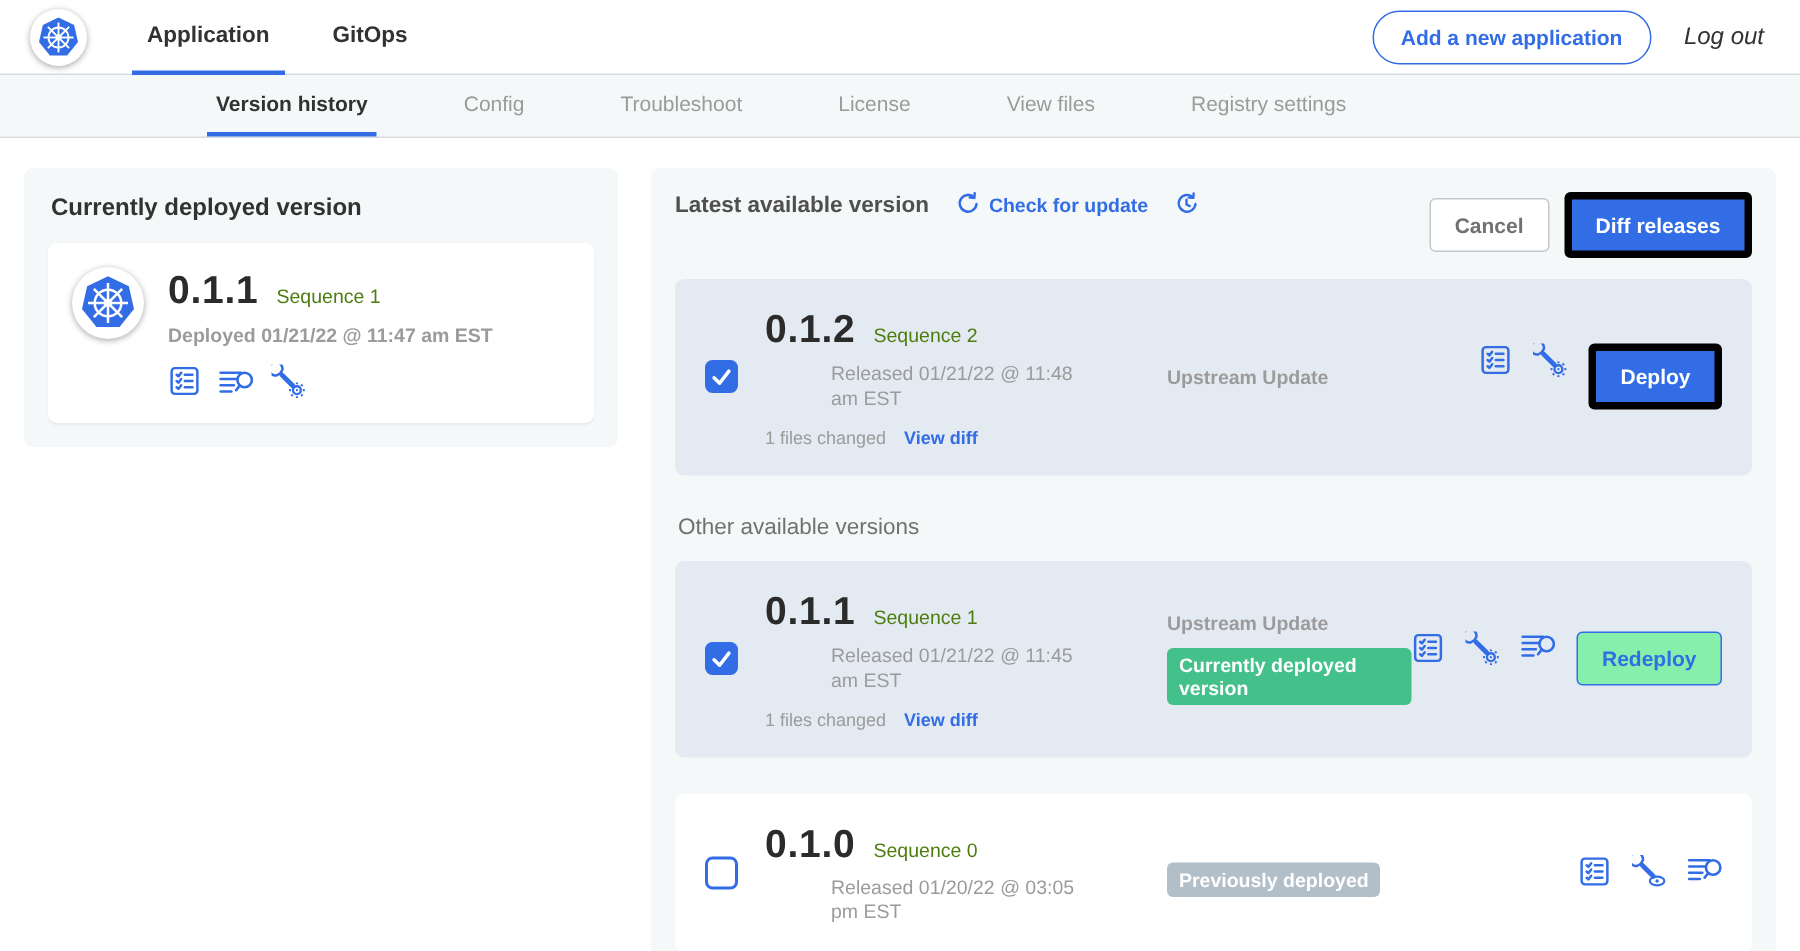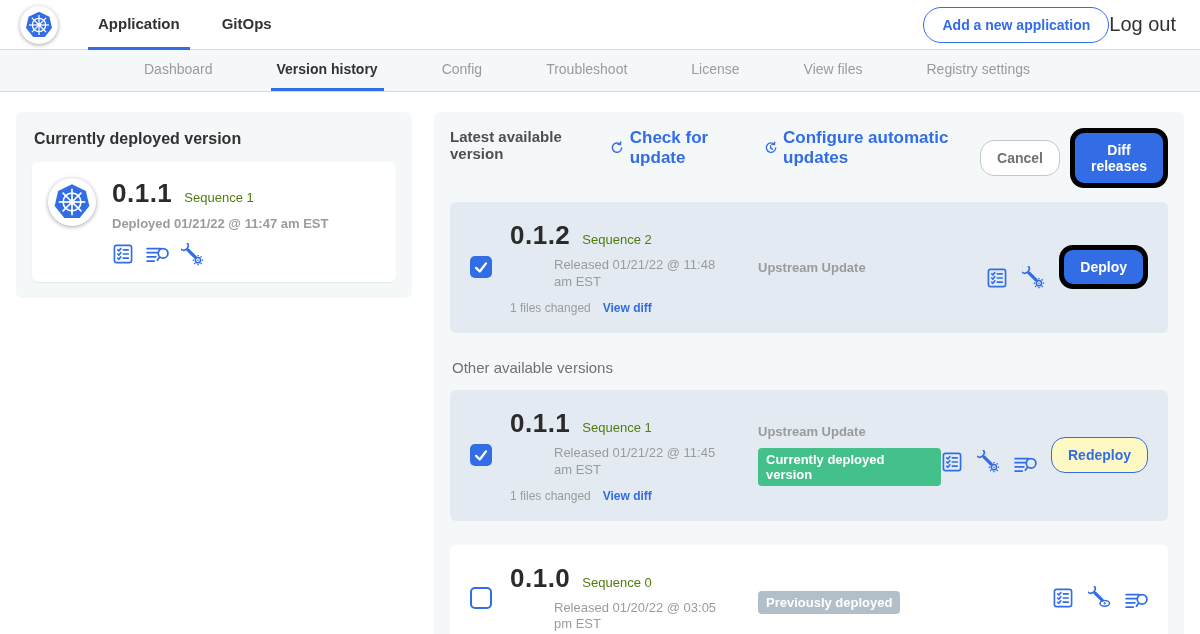--- a/index.html
+++ b/index.html
@@ -10,25 +10,25 @@
   .topnav { height:50px; display:flex; align-items:center; padding:0 24px 0 20px;
     border-bottom:1px solid #d8dbde; background:#fff; }
   .logo-badge { width:38px; height:38px; border-radius:50%; background:#fff;
     box-shadow:0 1px 4px rgba(0,0,0,.35); display:flex; align-items:center;
     justify-content:center; flex:none; }
   .top-tabs { display:flex; height:50px; margin-left:30px; }
   .top-tab { height:100%; display:flex; align-items:center; padding:0 10px;
     margin-right:22px; font-size:15px; font-weight:700; color:#323232;
     border-bottom:3px solid transparent; cursor:pointer; }
   .top-tab.active { border-bottom-color:#326de6; }
-  .topnav-right { margin-left:auto; display:flex; align-items:center; }
+  .topnav-right { margin-left:auto; display:flex; align-items:center; gap:22px; }
   .pill-btn { border:1px solid #326de6; background:#fff; color:#326de6;
     font-weight:700; font-size:14px; border-radius:20px; padding:9px 18px;
     font-family:inherit; cursor:pointer; }
-  .logout { font-size:20px; color:#323232; cursor:pointer; }
+  .logout { font-size:16px; color:#323232; cursor:pointer;font-style:italic; }
 
   
   .subnav { height:42px; background:#f5f8f9; border-bottom:1px solid #d8dbde;
     display:flex; padding-left:138px; }
   .sub-tab { display:flex; align-items:center; padding:0 6px; margin-right:52px;
     font-size:14px; color:#9b9b9b; border-bottom:3px solid transparent; cursor:pointer; }
   .sub-tab.active { color:#323232; font-weight:700; border-bottom-color:#326de6; }
 
   
   .main { display:flex; align-items:flex-start; gap:22px; padding:20px 16px; }
@@ -46,49 +46,49 @@
   .version-num { font-size:26px; font-weight:700; color:#2b2b2b; letter-spacing:.5px; }
   .sequence { font-size:13px; color:#4d7c0f; }
   .meta-text { margin-top:7px; font-size:13px; font-weight:600; color:#9b9b9b; line-height:1.3; }
   .icon-row { margin-top:10px; display:flex; align-items:center; gap:12px; }
   .act-icon { cursor:pointer; display:flex; }
 
   
   .rp-header { display:flex; align-items:flex-start; }
   .rp-title { font-size:15px; font-weight:700; color:#4f4f4f; }
   .rp-link { display:flex; align-items:center; gap:6px; margin-left:18px;
-    color:#326de6; font-size:17px; font-weight:700; cursor:pointer; }
+    color:#326de6; font-size:13px; font-weight:700; cursor:pointer; }
   .rp-buttons { margin-left:auto; display:flex; align-items:center; gap:10px; }
-  .btn { border-radius:14px; font-size:14px; font-weight:700; padding:9px 16px;
+  .btn { border-radius:4px; font-size:14px; font-weight:700; padding:9px 16px;
     font-family:inherit; cursor:pointer; }
   .btn-secondary { background:#fff; border:1px solid #c4c8ca; color:#717171; }
   .btn-primary { background:#326de6; border:5px solid #000000; color:#fff; }
-  .btn-outline { background:#fef9c3; border:1px solid #326de6; color:#326de6; }
+  .btn-outline { background:#86efac; border:1px solid #326de6; color:#326de6; }
 
   
   .vcard { border-radius:6px; padding:18px 20px; display:flex; align-items:center;
     margin-top:14px; }
   .vcard.selected { background:#e4eaf1; }
   .vcard.plain { background:#fff; }
   .checkbox { width:22px; height:22px; border-radius:5px; flex:none; cursor:pointer;
     display:flex; align-items:center; justify-content:center; }
   .checkbox.checked { background:#326de6; }
   .checkbox.unchecked { background:#fff; border:2px solid #326de6; }
   .vcol { margin-left:18px; width:208px; flex:none; }
   .released { margin-top:6px; font-size:13px; font-weight:400; color:#9b9b9b;
     line-height:1.3; max-width:196px;margin-left:44px; }
   .files-row { margin-top:10px; display:flex; gap:12px; font-size:12px; color:#9b9b9b; }
   .view-diff { color:#326de6; font-weight:700; cursor:pointer; }
-  .source-col { flex:1; margin-left:40px; }
+  .source-col { flex:1; margin-left:60px; }
   .source { font-size:13px; font-weight:700; color:#9b9b9b; }
   .badge { display:inline-block; margin-top:9px; color:#fff; font-size:13px;
     font-weight:700; padding:4px 8px; border-radius:4px; }
   .badge.green { background:#44c08a; }
   .badge.gray { background:#b3bfc8; }
-  .actions { display:flex; align-items:flex-end; gap:14px; }
+  .actions { display:flex; align-items:flex-start; gap:14px; }
   .other-title { margin:26px 0 12px 2px; font-size:15px; color:#717171; }
 
   svg { display:block; }
 </style>
 </head>
 <body>
 
 <svg width="0" height="0" style="position:absolute">
   <defs>
     <g id="i-k8s">
@@ -170,21 +170,20 @@
     <div class="top-tab active">Application</div>
     <div class="top-tab">GitOps</div>
   </div>
   <div class="topnav-right">
     <button class="pill-btn">Add a new application</button>
     <span class="logout">Log out</span>
   </div>
 </div>
 
 <div class="subnav">
-  <div class="sub-tab">Dashboard</div>
   <div class="sub-tab active">Version history</div>
   <div class="sub-tab">Config</div>
   <div class="sub-tab">Troubleshoot</div>
   <div class="sub-tab">License</div>
   <div class="sub-tab">View files</div>
   <div class="sub-tab">Registry settings</div>
 </div>
 
 <div class="main">
 
@@ -231,21 +230,20 @@
       <span class="rp-link">
         <svg width="16" height="16" viewBox="0 0 16 16">
             <use href="#i-refresh"></use>
           </svg>
         <span>Check for update</span>
       </span>
       <span class="rp-link">
         <svg width="16" height="16" viewBox="0 0 16 16">
             <use href="#i-autoupdate"></use>
           </svg>
-        <span>Configure automatic updates</span>
       </span>
       <span class="rp-buttons">
         <button class="btn btn-secondary">Cancel</button>
         <button class="btn btn-primary">Diff releases</button>
       </span>
     </div>
 
     <div class="vcard selected">
       <span class="checkbox checked">
         <svg width="18" height="18" viewBox="0 0 20 20">

